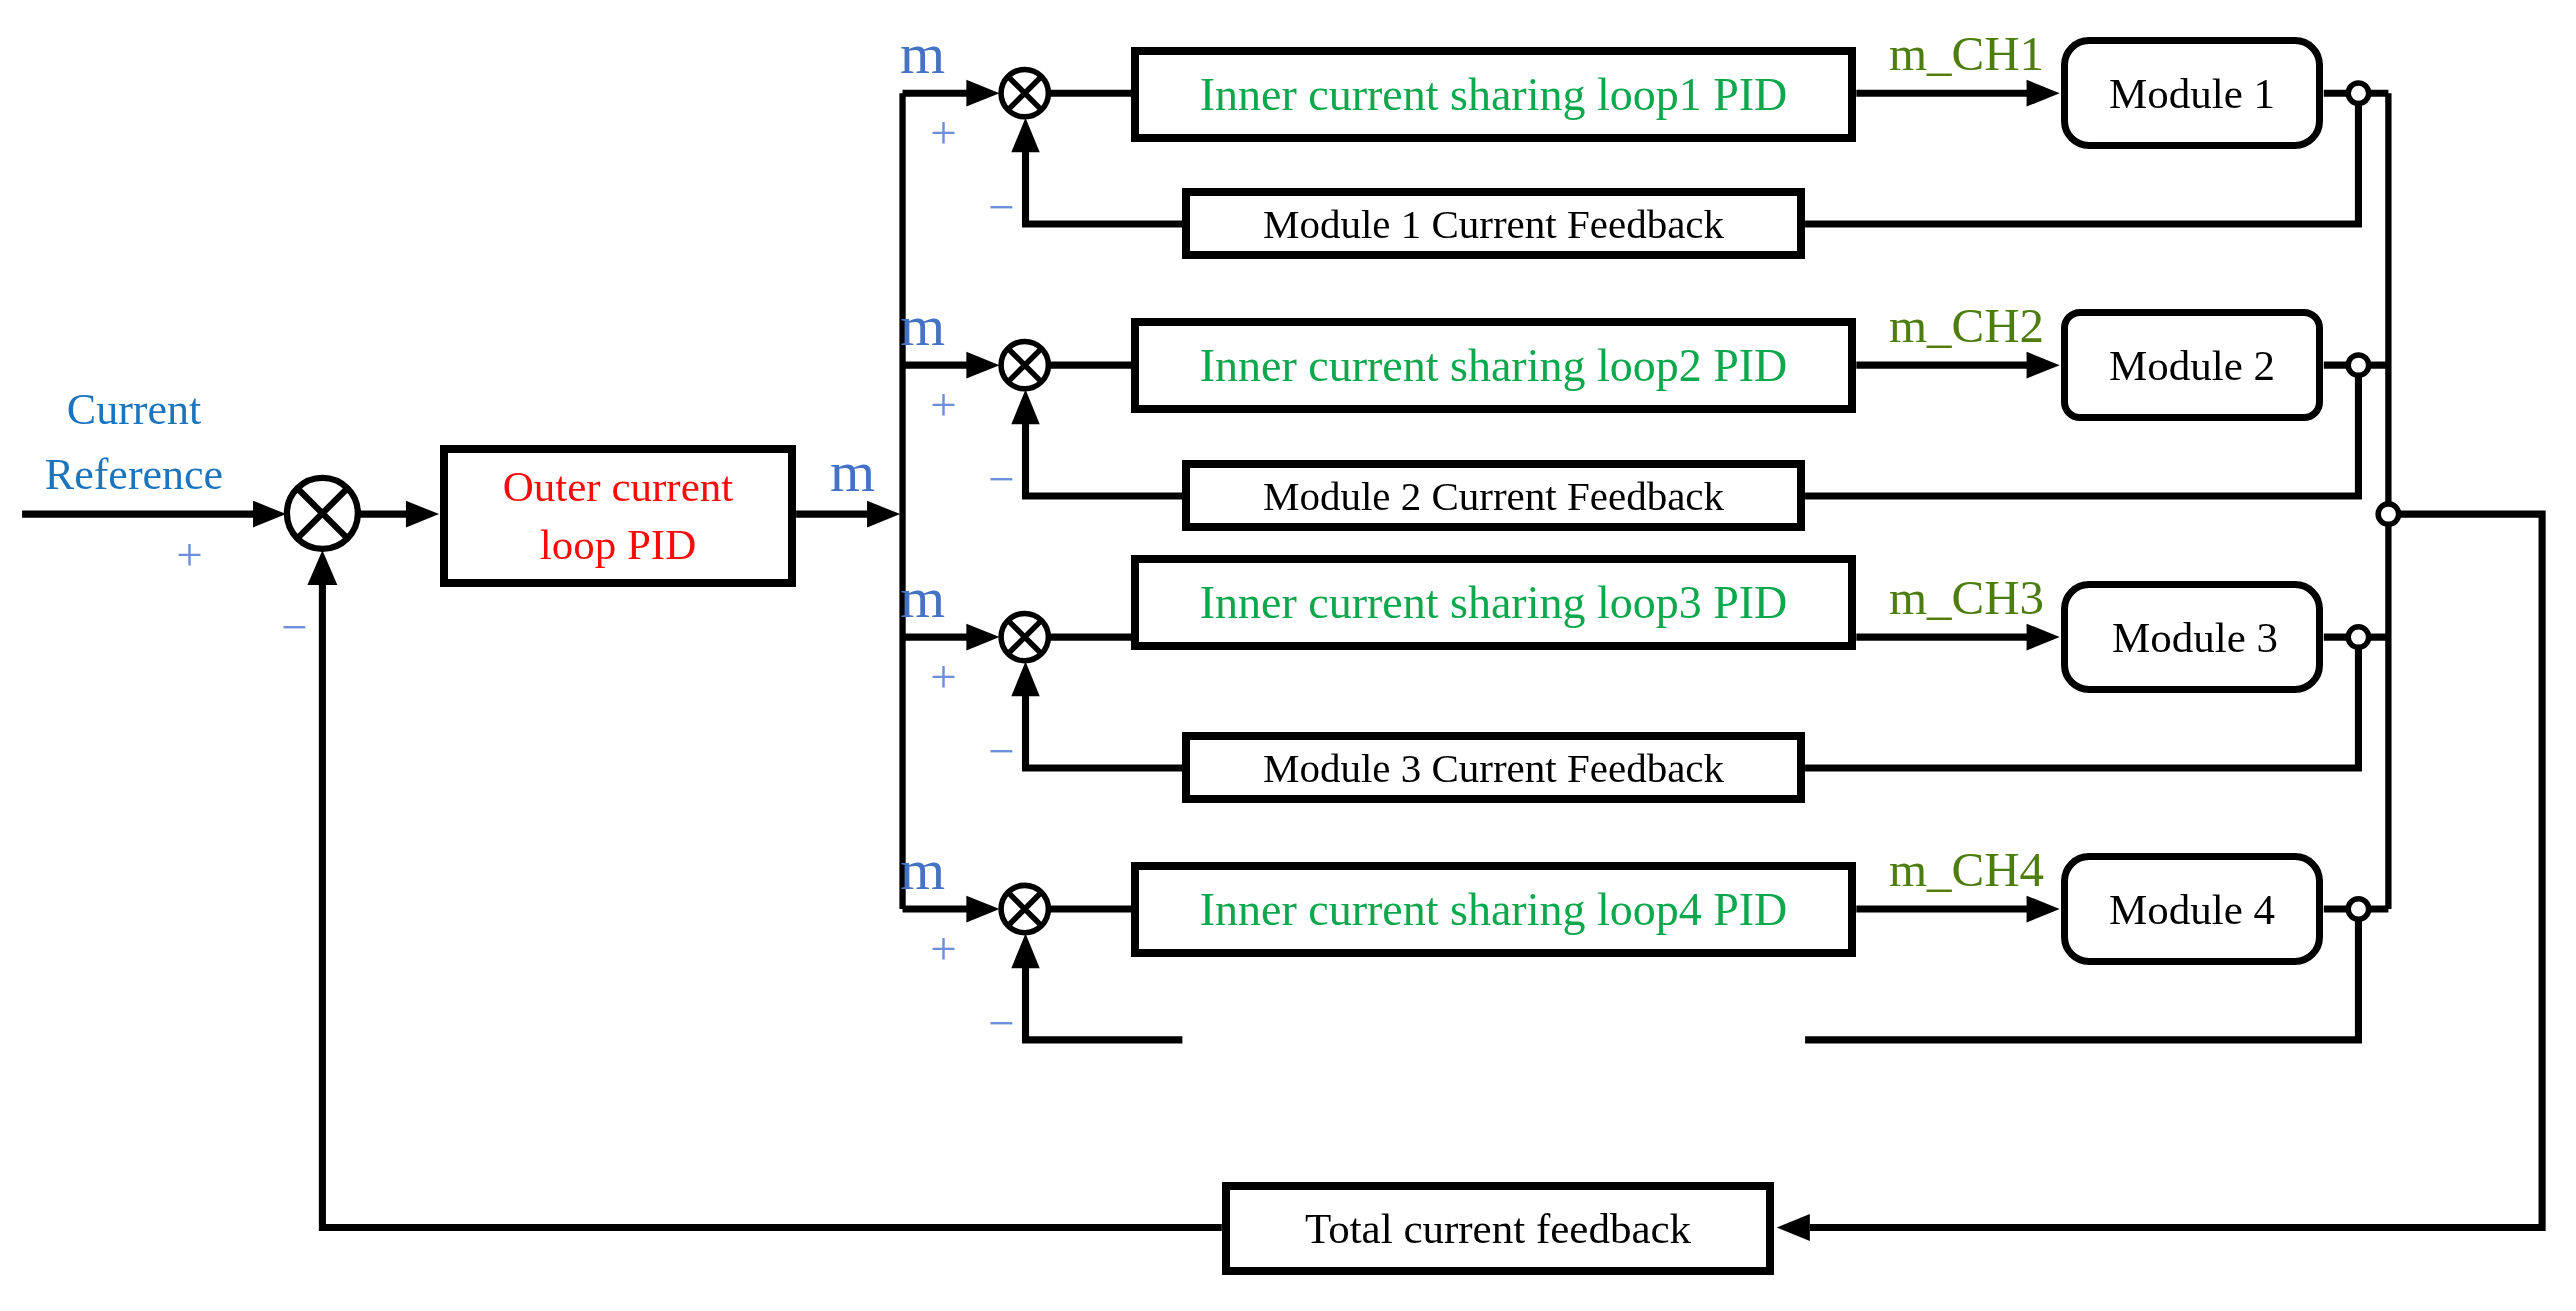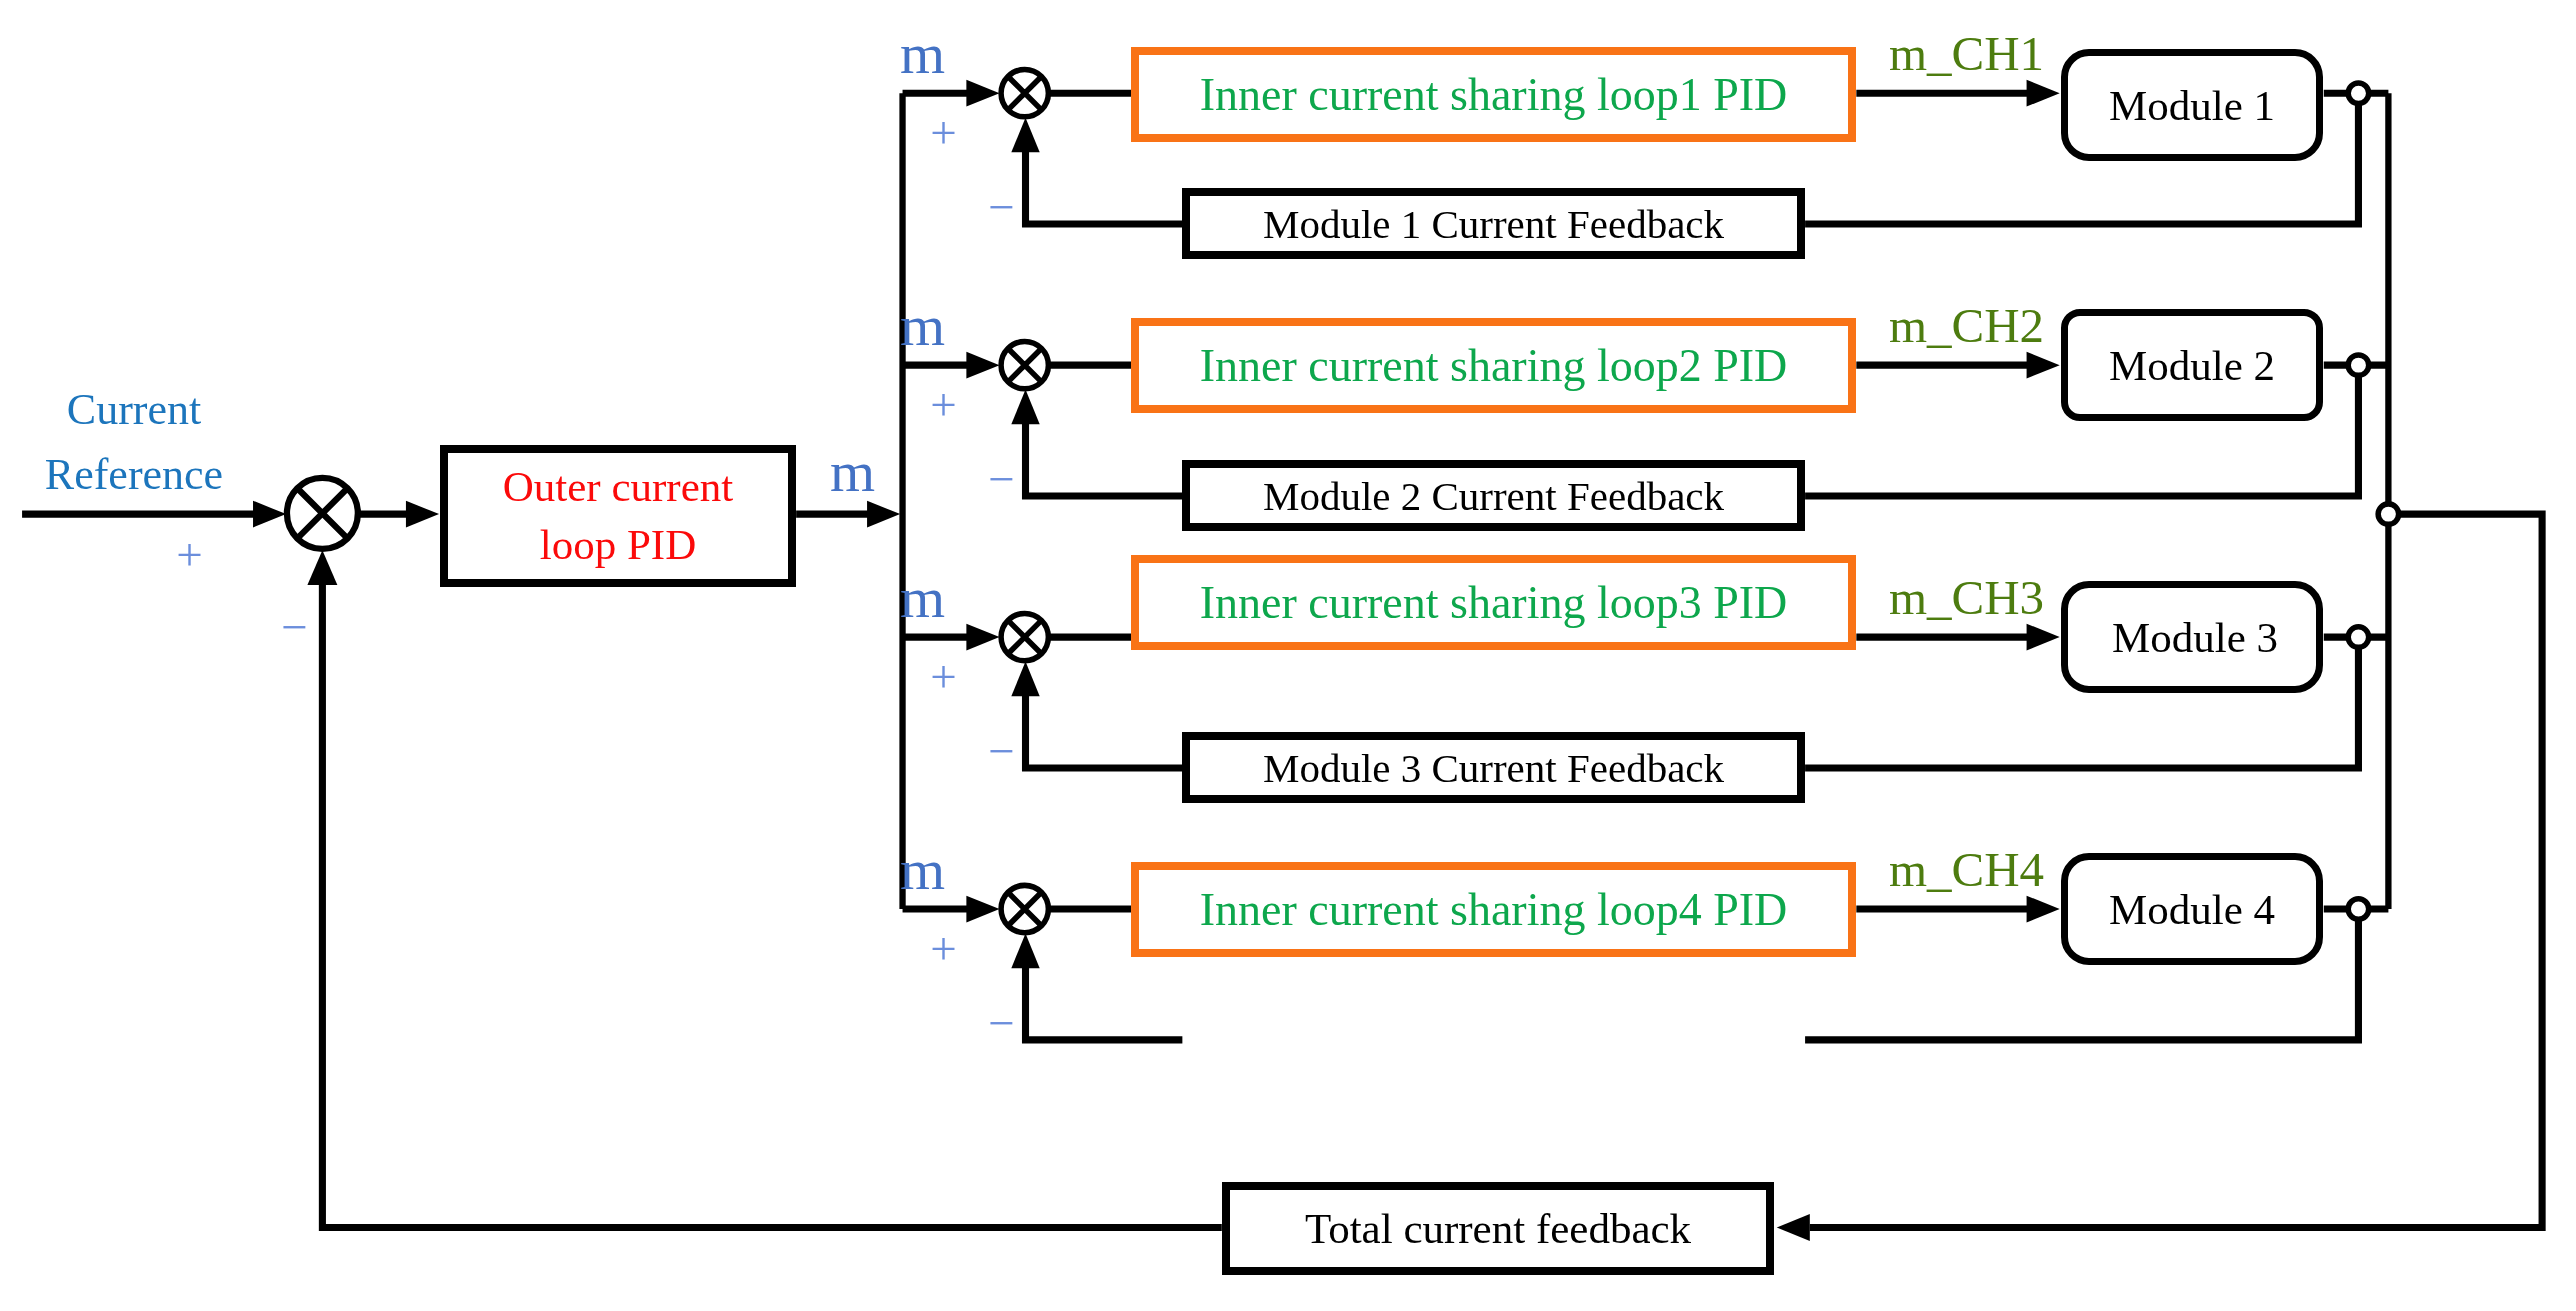--- a/index.html
+++ b/index.html
@@ -31,21 +31,21 @@
     display:flex;align-items:center;justify-content:center;
     text-align:center;color:#000000;
   }
   .outerbox{
     left:440px;top:445px;width:356px;height:142px;
     border:8px solid #000000;color:#FB0A0A;
     font-size:43px;line-height:58px;
   }
   .greenbox{
     left:1131px;width:725px;height:95px;
-    border:8px solid #f97316;color:#0DA74C;
+    border:8px solid #000000;color:#0DA74C;
     font-size:46px;
   }
   .modbox{
     left:2061px;width:262px;height:112px;
     border:7px solid #000000;border-radius:28px;
     font-size:43px;
   }
   .fbbox{
     left:1182px;width:623px;height:71px;
     border:8.7px solid #000000;
@@ -158,21 +158,21 @@
     </div>
   </div>
 
   <div class="lbl m-lbl" style="left:813px;top:435px;">m</div>
 
   <div class="lbl m-lbl" style="left:883px;top:17.3px;">m</div>
   <div class="lbl op-lbl" style="left:904px;top:102px;">+</div>
   <div class="lbl op-lbl" style="left:962px;top:177px;">−</div>
   <div class="box greenbox" style="top:47px;">Inner current sharing loop1 PID</div>
   <div class="lbl mch-lbl" style="left:1880px;top:22px;">m_CH1</div>
-  <div class="box modbox" style="top:37px;margin-top:12px;">Module 1</div>
+  <div class="box modbox" style="top:37px;">Module 1</div>
   <div class="box fbbox" style="top:188px;">Module 1 Current Feedback</div>
 
   <div class="lbl m-lbl" style="left:883px;top:289px;">m</div>
   <div class="lbl op-lbl" style="left:904px;top:374px;">+</div>
   <div class="lbl op-lbl" style="left:962px;top:449px;">−</div>
   <div class="box greenbox" style="top:318px;">Inner current sharing loop2 PID</div>
   <div class="lbl mch-lbl" style="left:1880px;top:294px;">m_CH2</div>
   <div class="box modbox" style="top:309px;border-radius:19px;">Module 2</div>
   <div class="box fbbox" style="top:460px;">Module 2 Current Feedback</div>
 

